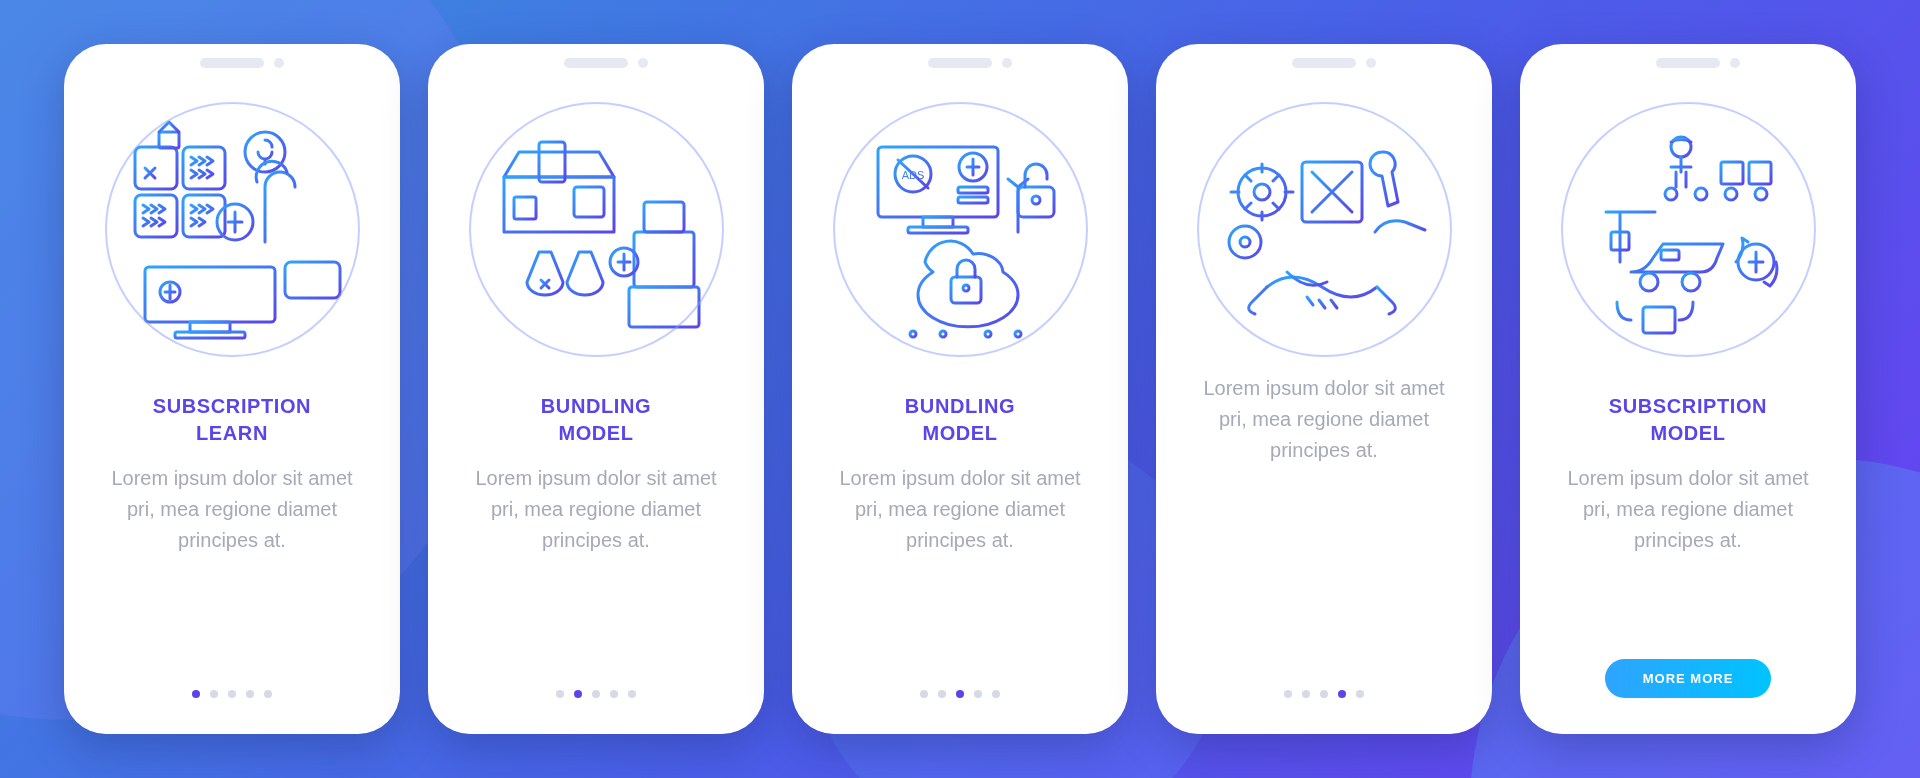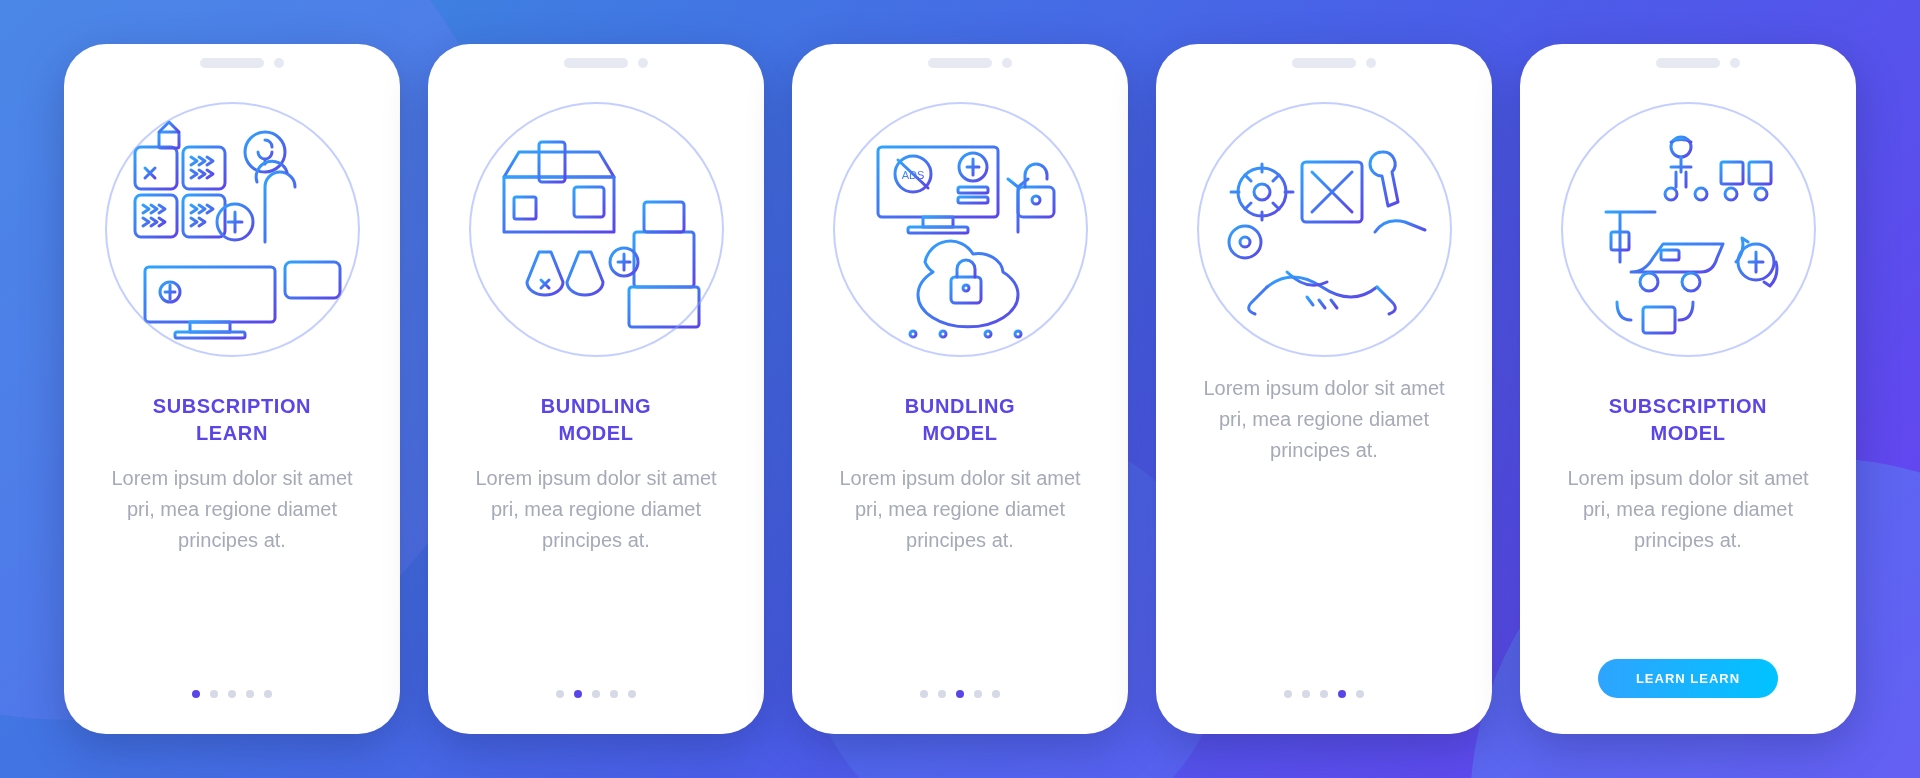--- a/index.html
+++ b/index.html
@@ -356,16 +356,16 @@
           <path d="M185 140 v20 M178 150 h14"></path>
           <path d="M205 150 a26 26 0 0 1 -6 24 l-6 -4 M165 150 a26 26 0 0 0 6 -24 l6 4"></path>
           <rect x="72" y="195" width="32" height="26" rx="3"></rect>
           <path d="M60 208 q-14 0 -14 -18 M108 208 q14 0 14 -18"></path>
         </g>
       </svg>
     </div>
     <div class="card-title">SUBSCRIPTION
 MODEL</div>
     <div class="card-desc">Lorem ipsum dolor sit amet pri, mea regione diamet principes at.</div>
-    <button class="cta">LEARN LEARN</button>
+    <button class="cta">MORE MORE</button>
   </div>
 
 </div>
 
 </body></html>

